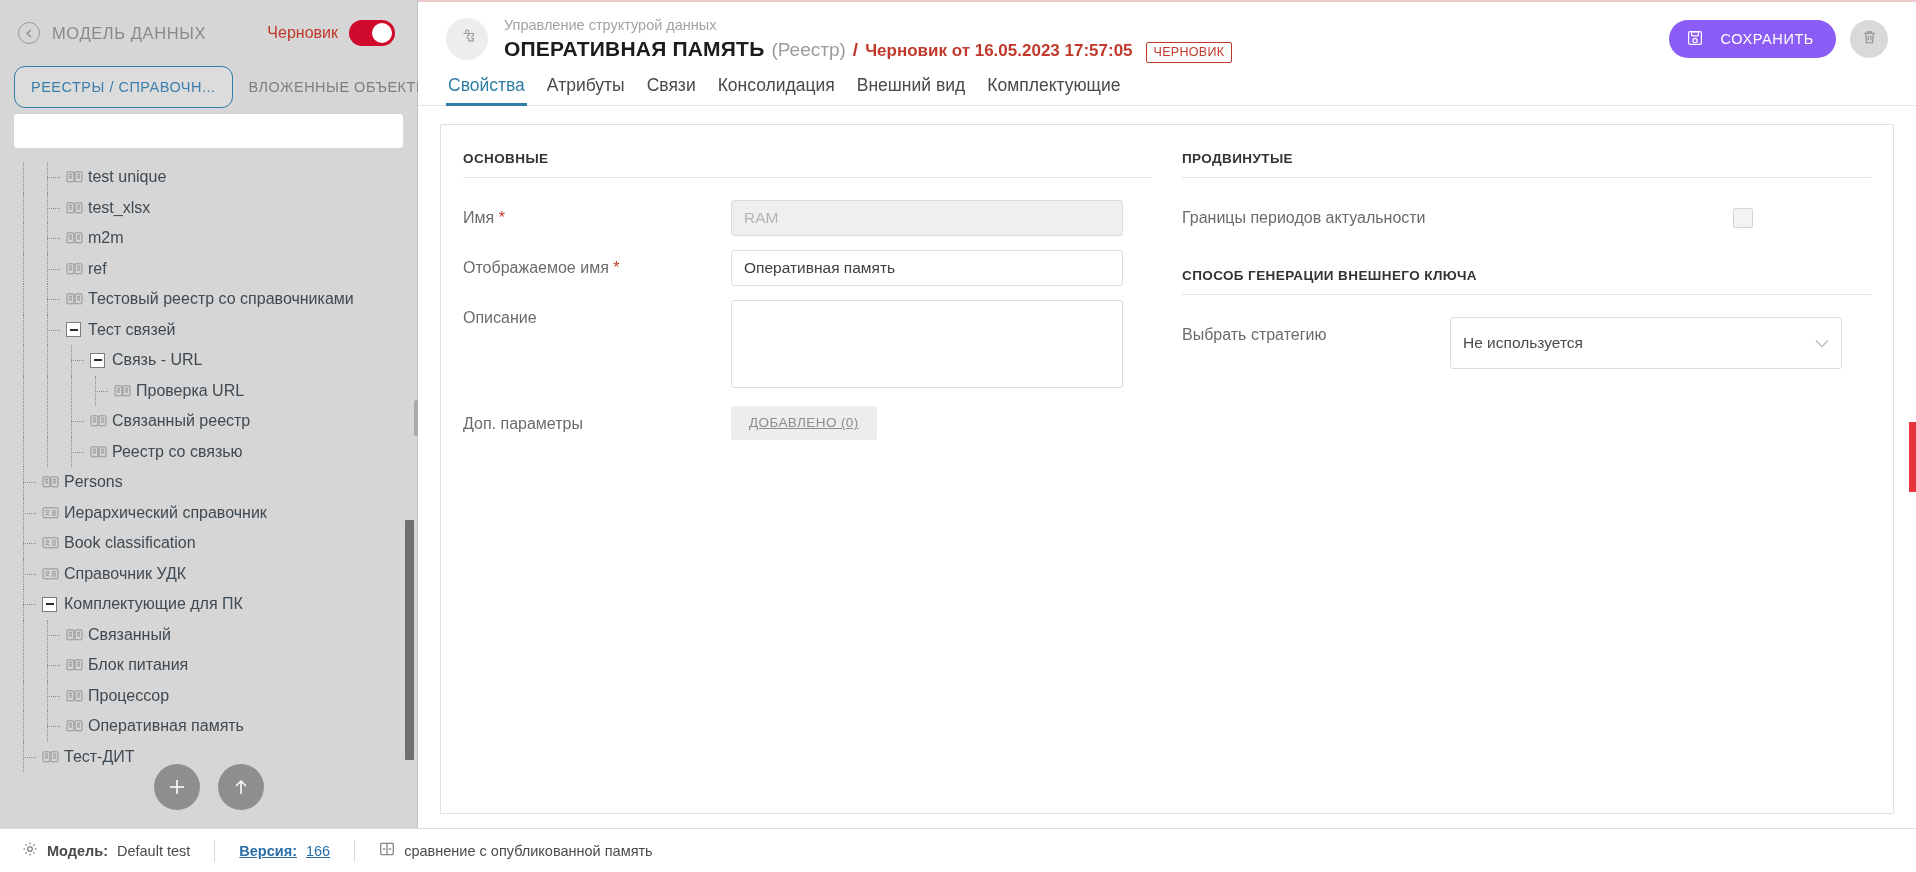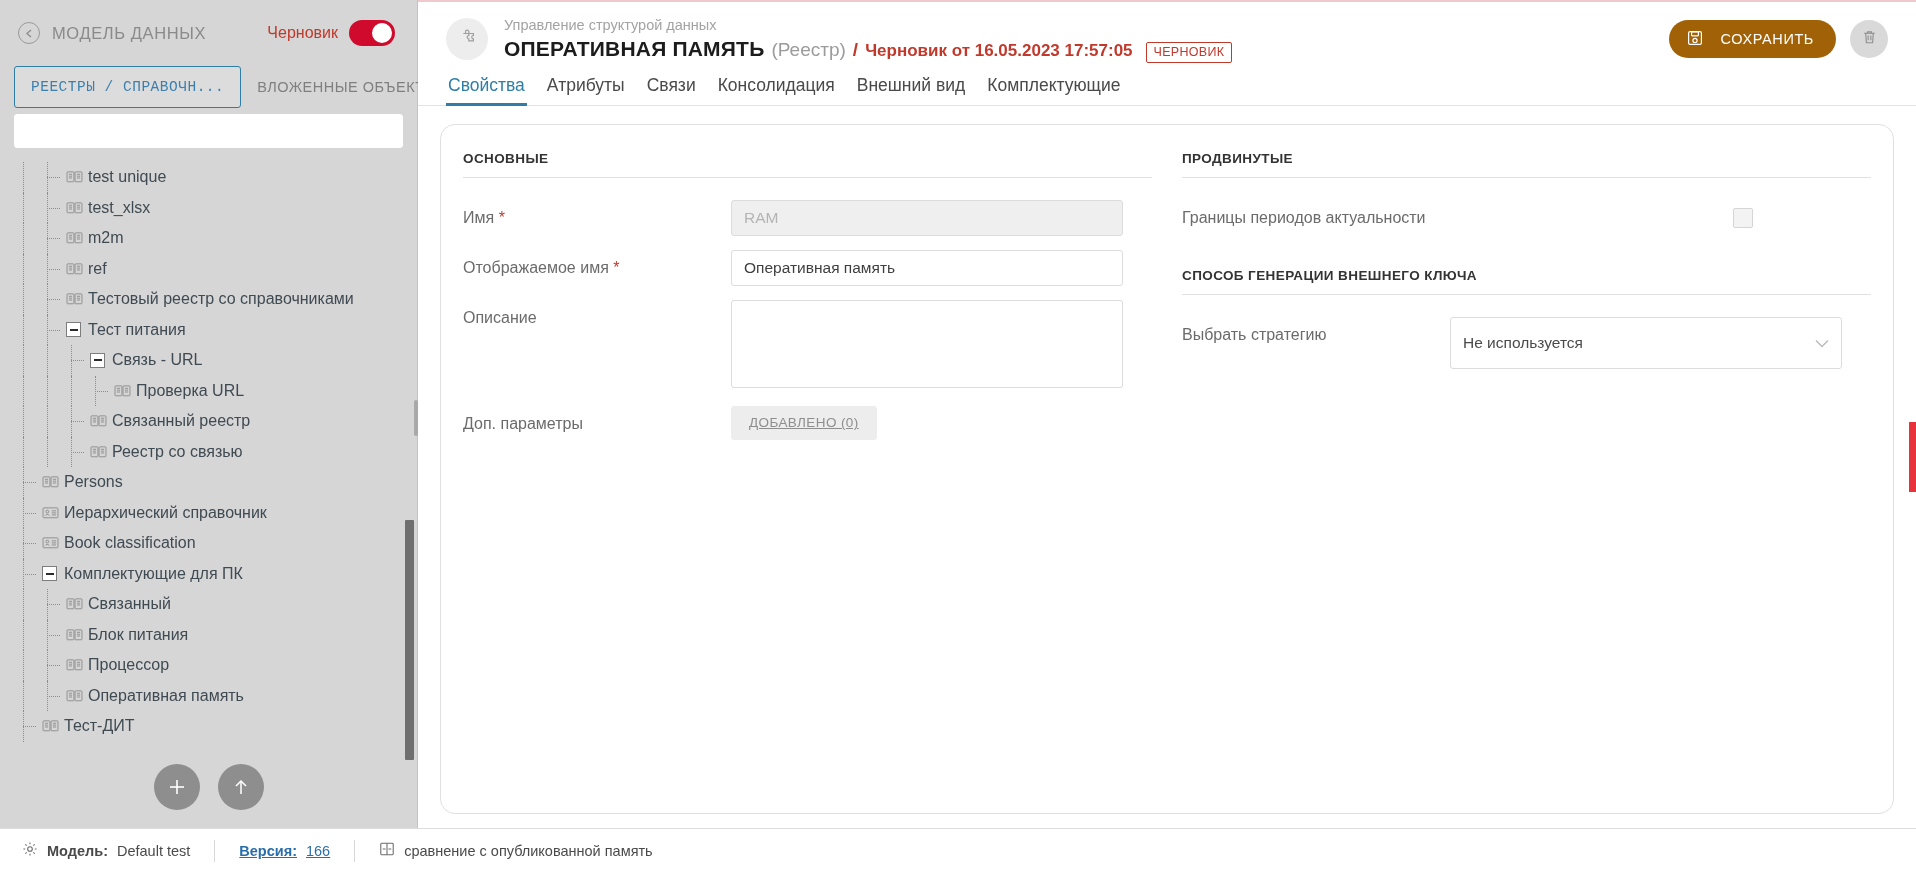--- a/index.html
+++ b/index.html
@@ -65,21 +65,21 @@
   }
   .sb-tab {
     font-size: 14.5px; letter-spacing: .5px; color: #7f7f7f;
     display: flex; align-items: center; justify-content: center;
     padding: 0 16px; cursor: pointer; white-space: nowrap;
     background: transparent; border: none;
     font-family: inherit;
   }
   .sb-tab.active {
     color: #3b7fae; border: 1px solid #2f7ea6;
-    background: #dcdcdc; border-radius: 3px; font-family: Liberation Mono, monospace;
+    background: #dcdcdc; border-radius: 11px;
   }
 
   .sb-search-wrap { padding: 6px 14px 8px 14px; }
   .sb-search {
     width: 100%; height: 34px; background: #ffffff;
     border: 1px solid #ffffff; border-radius: 3px;
     padding: 0 10px; font-size: 14px; color: #444;
     font-family: inherit;
   }
   .sb-search::placeholder { color: #c9c9c9; }
@@ -169,21 +169,21 @@
     border: 1px solid #c0392b; color: #c0392b; font-size: 12.5px;
     padding: 2px 7px 3px 7px; border-radius: 2px; margin-left: 6px;
     white-space: nowrap; letter-spacing: .3px;
   }
   .head-actions {
     display: flex; align-items: center; gap: 14px; margin-left: 20px;
     padding-top: 4px; flex: 0 0 auto;
   }
   .btn-save {
     display: flex; align-items: center; gap: 18px;
-    background: #a16207; color: #fff; border: none; border-radius: 19px;
+    background: #8b5cf6; color: #fff; border: none; border-radius: 19px;
     height: 38px; padding: 0 22px 0 18px; font-size: 14.5px;
     letter-spacing: .6px; cursor: pointer; font-family: inherit;
   }
   .btn-trash {
     width: 38px; height: 38px; border-radius: 50%; background: #d9d9d9;
     display: flex; align-items: center; justify-content: center;
     border: none; cursor: pointer;
   }
 
   .tabs-row {
@@ -196,21 +196,21 @@
     position: relative; white-space: nowrap;
   }
   .tab.active { color: #2f7ea6; }
   .tab.active::after {
     content: ""; position: absolute; left: 0; right: 0; bottom: -1px;
     height: 3px; background: #2f7ea6;
   }
 
   .content-area { flex: 1 1 auto; padding: 18px 22px 14px 22px; min-height: 0; }
   .card {
-    border: 1px solid #e0e0e0; border-radius: 15px; height: 100%;
+    border: 1px solid #e0e0e0; border-radius: 1px; height: 100%;
     display: flex; padding: 26px 22px 20px 22px; gap: 30px;
     background: #fff;
   }
   .col { flex: 1 1 0; min-width: 0; }
 
   .section-title {
     font-size: 13.5px; font-weight: 700; color: #333; letter-spacing: .4px;
     padding-bottom: 11px;
   }
   .section-rule { border-bottom: 1px solid #e2e2e2; margin-bottom: 22px; }
@@ -372,21 +372,21 @@
                   <rect x="9.6" y="2" width="7.4" height="10.6" rx=".6"></rect>
                   <path d="M3 4.6h3.4M3 6.6h3.4M3 8.6h3.4M11.6 4.6H15M11.6 6.6H15M11.6 8.6H15"></path>
                 </svg>
               </span>
               <span class="tree-label">Тестовый реестр со справочниками</span>
             </div>
             <div class="tree-row">
               <span class="guide"></span>
               <span class="guide elbow"></span>
               <span class="expander"></span>
-              <span class="tree-label">Тест питания</span>
+              <span class="tree-label">Тест связей</span>
             </div>
             <div class="tree-row">
               <span class="guide"></span>
               <span class="guide"></span>
               <span class="guide elbow"></span>
               <span class="expander"></span>
               <span class="tree-label">Связь - URL</span>
             </div>
             <div class="tree-row">
               <span class="guide"></span>
@@ -455,20 +455,32 @@
               <span class="guide elbow"></span>
               <span>
                 <svg class="ic" viewBox="0 0 18 15" fill="none" stroke="#8d8d8d" stroke-width="1">
                   <rect x="1" y="2" width="16" height="10.6" rx=".8"></rect>
                   <circle cx="5.6" cy="6" r="1.5"></circle>
                   <path d="M3.3 10.2c.4-1.5 4.2-1.5 4.6 0"></path>
                   <path d="M10.4 5.2h4.6M10.4 7.4h4.6M10.4 9.6h4.6"></path>
                 </svg>
               </span>
               <span class="tree-label">Book classification</span>
+            </div>
+            <div class="tree-row">
+              <span class="guide elbow"></span>
+              <span>
+                <svg class="ic" viewBox="0 0 18 15" fill="none" stroke="#8d8d8d" stroke-width="1">
+                  <rect x="1" y="2" width="16" height="10.6" rx=".8"></rect>
+                  <circle cx="5.6" cy="6" r="1.5"></circle>
+                  <path d="M3.3 10.2c.4-1.5 4.2-1.5 4.6 0"></path>
+                  <path d="M10.4 5.2h4.6M10.4 7.4h4.6M10.4 9.6h4.6"></path>
+                </svg>
+              </span>
+              <span class="tree-label">Справочник УДК</span>
             </div>
             <div class="tree-row">
               <span class="guide elbow"></span>
               <span class="expander"></span>
               <span class="tree-label">Комплектующие для ПК</span>
             </div>
             <div class="tree-row">
               <span class="guide"></span>
               <span class="guide elbow"></span>
               <span>

